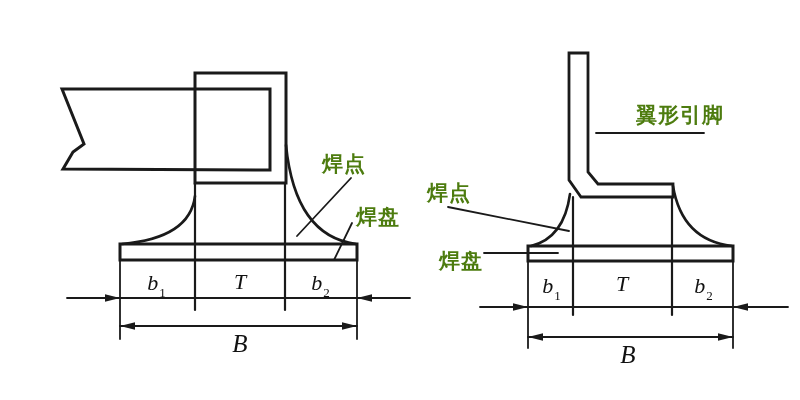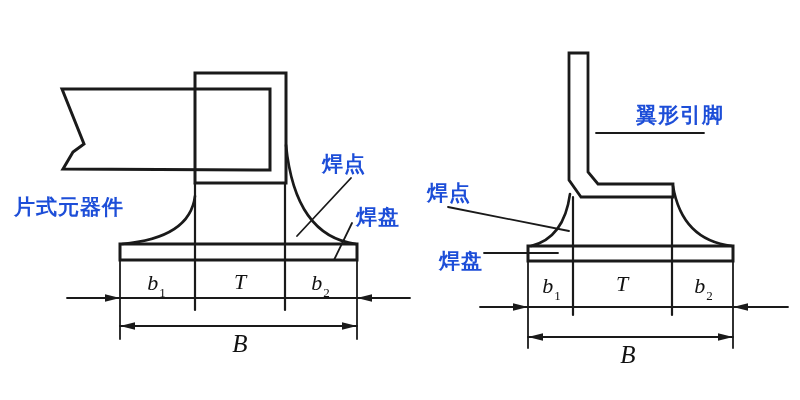--- a/index.html
+++ b/index.html
@@ -7,21 +7,21 @@
     width:800px;height:400px;
     background:#ffffff;
     font-family:"Liberation Sans", sans-serif;
     position:relative;
     overflow:hidden;
   }
   .stage{position:absolute;left:0;top:0;width:800px;height:400px;}
   svg.lines{position:absolute;left:0;top:0;}
   .lbl{
     position:absolute;
-    color:#1d4ed8;
+    color:#4d7c0f;
     font-weight:600;
     font-size:21px;
     letter-spacing:1px;
     white-space:nowrap;
     line-height:1;
   }
   .dim{
     position:absolute;
     color:#111;
     font-family:Liberation Serif, serif;
@@ -78,21 +78,20 @@
     <path d="M528,261 L528,348" stroke-width="1.8"></path>
     <path d="M733,261 L733,348" stroke-width="1.8"></path>
     <path d="M480,307 L788,307" stroke-width="1.8"></path>
     <polygon points="528,307 513,303.3 513,310.7" fill="#1a1a1a" stroke="none"></polygon>
     <polygon points="733,307 748,303.3 748,310.7" fill="#1a1a1a" stroke="none"></polygon>
     <path d="M528,337 L733,337" stroke-width="1.8"></path>
     <polygon points="528,337 543,333.3 543,340.7" fill="#1a1a1a" stroke="none"></polygon>
     <polygon points="733,337 718,333.3 718,340.7" fill="#1a1a1a" stroke="none"></polygon>
   </svg>
 
-  <div class="lbl" style="left:14px;top:196px;">片式元器件</div>
   <div class="lbl" style="left:322px;top:153px;">焊点</div>
   <div class="lbl" style="left:356px;top:206px;">焊盘</div>
 
   <div class="dim" style="left:156px;top:272px;">
     <span>b</span><sub>1</sub>
   </div>
   <div class="dim" style="left:240px;top:271px;">
     <span>T</span><sub></sub>
   </div>
   <div class="dim" style="left:320px;top:272px;">

